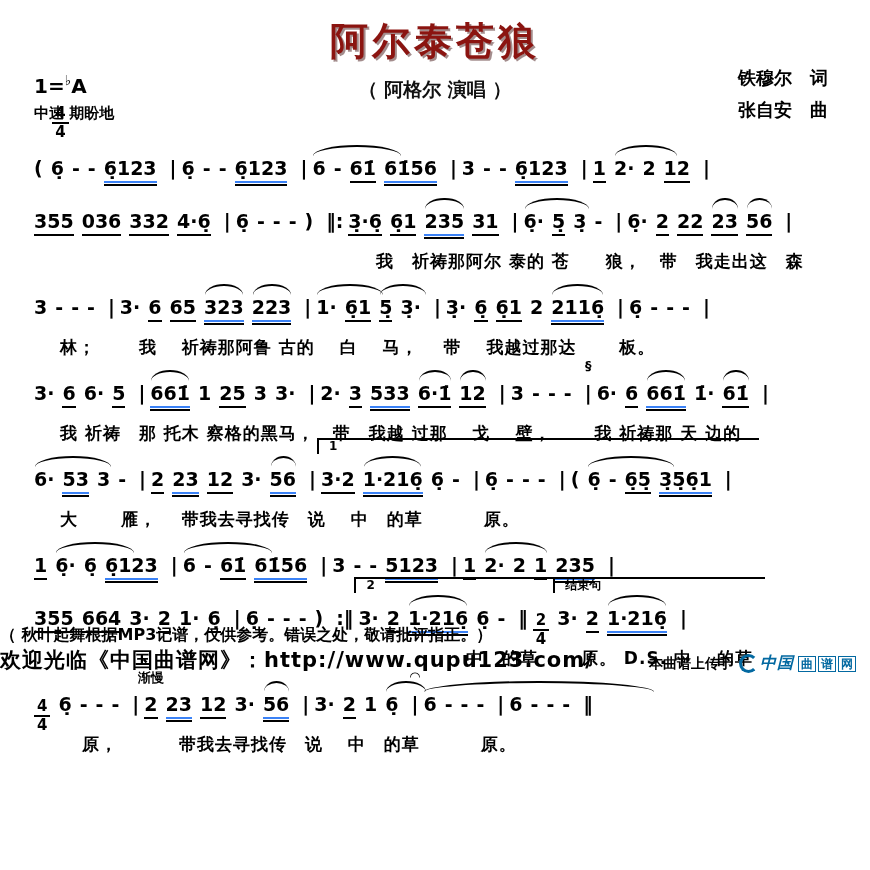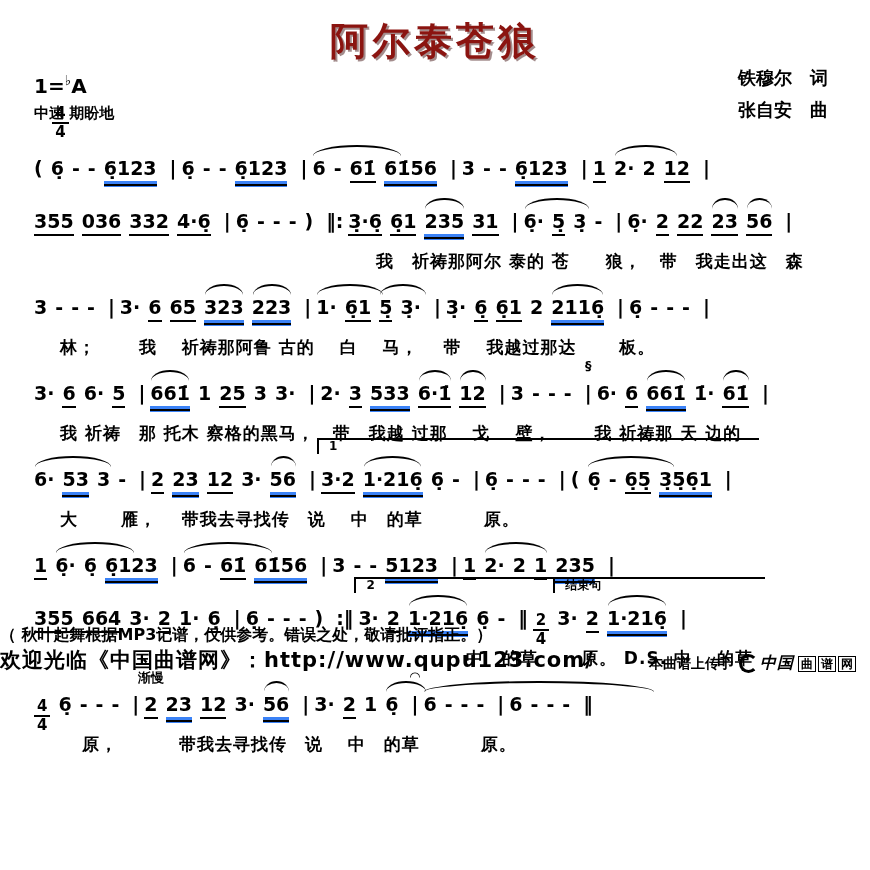--- a/index.html
+++ b/index.html
@@ -27,21 +27,21 @@
 
   
   .music{padding:4px 30px 0 34px;}
   .system{position:relative;margin-bottom:5px;}
   .notes{display:flex;align-items:baseline;flex-wrap:nowrap;
          font-size:19px;font-weight:bold;padding-top:17px;height:31px;
          font-family:"DejaVu Sans",sans-serif;}
   .tok{position:relative;margin-right:8px;white-space:nowrap;padding-bottom:2px;}
   .bar{margin:0 5px;}
   .u1{border-bottom:2px solid #000;}
-  .u2{border-bottom:6px solid #3b82f6;}
+  .u2{border-bottom:2px solid #3b82f6;}
   .u2::after{content:"";position:absolute;left:0;right:0;bottom:-5px;height:2px;background:#000;}
   .arc::before{content:"";position:absolute;top:-12px;left:1px;height:9px;
                width:var(--aw,96%);border-top:2px solid #000;
                border-radius:50% 50% 0 0/100% 100% 0 0;pointer-events:none;}
   .sup{position:absolute;top:-24px;left:50%;transform:translateX(-50%);
        font-size:13px;font-weight:bold;white-space:nowrap;}
   .volta::before{content:attr(data-volta);position:absolute;top:-30px;left:-4px;
        width:var(--vw,220px);height:14px;border-top:2px solid #000;border-left:2px solid #000;
        font-size:12px;font-weight:bold;line-height:12px;padding-left:10px;text-align:left;}
   .lyrics{font-size:17px;font-weight:600;white-space:pre;margin-top:9px;height:24px;
@@ -60,20 +60,21 @@
   .logo-boxed span{display:inline-block;border:1px solid currentColor;font-size:12px;
                    padding:0 2px;margin-left:2px;line-height:14px;}
 </style>
 </head>
 <body>
 
 <div class="sheet">
 
   <div class="header">
     <div class="title" style="color: rgb(139, 20, 16);">阿尔泰苍狼</div>
+    <div class="subtitle" style="color: rgb(17, 17, 17);">（ 阿格尔 演唱 ）</div>
     <div class="credits">
       <div>铁穆尔　词</div>
       <div>张自安　曲</div>
     </div>
     <div class="keyrow">
       <span><span>1=</span><span class="flat">♭</span><span>A</span></span>
       <span class="time">
         <span>4</span>
           <span>4</span>
       </span>
@@ -335,20 +336,20 @@
       </div>
     </div>
 
   <div class="footer">
     <div class="footer-note">（ 秋叶起舞根据MP3记谱，仅供参考。错误之处，敬请批评指正。）</div>
     <div class="footer-site">欢迎光临《中国曲谱网》：http://www.qupu123.com/</div>
   </div>
 
   <div class="uploader">
     <span>本曲谱上传于</span>
-    <span class="logo" style="color: #000000; align-items: center;">
+    <span class="logo" style="color: #0369a1; align-items: center;">
       <span class="logo-mark"></span>
       <span class="logo-cn">中国</span>
       <span class="logo-boxed"><span>曲</span><span>谱</span><span>网</span></span>
     </span>
   </div>
 
 </div>
 
 </body></html>

